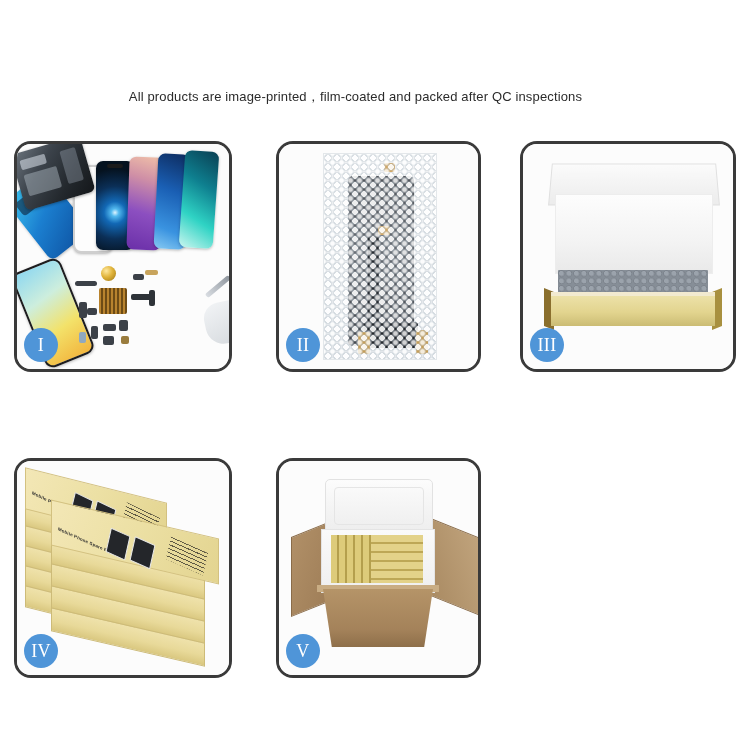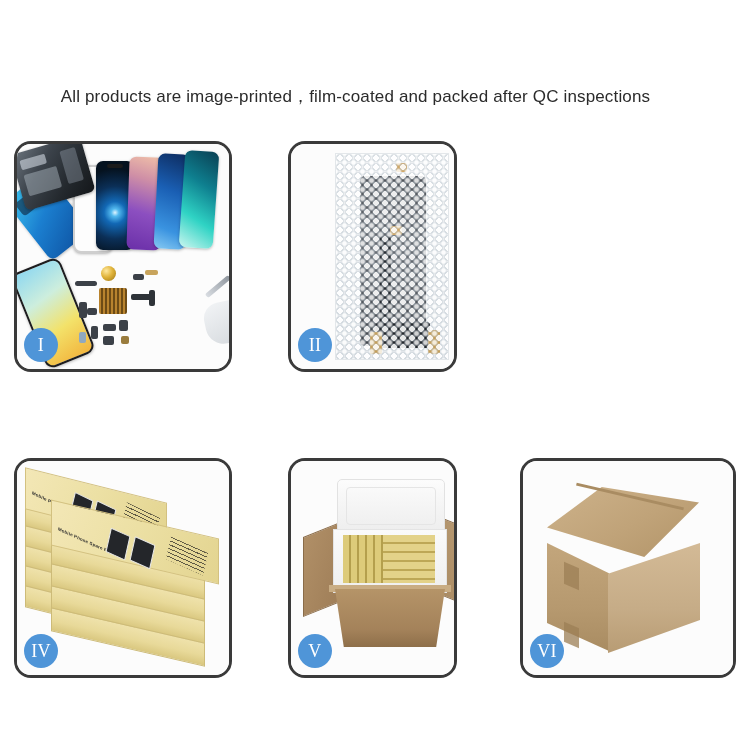--- a/index.html
+++ b/index.html
@@ -32,21 +32,21 @@
     letter-spacing: 2.0px;
     color: #121212;
     white-space: nowrap;
     line-height: 40px;
   }
   #page-subtitle {
     position: absolute;
     left: 0; top: 88px;
     width: 711px;
     text-align: center;
-    font-size: 17px;
+    font-size: 13px;
     color: #2b2b2b;
     white-space: nowrap;
     letter-spacing: 0.15px;
     line-height: 18px;
   }
 
   
   #panel-grid {
     position: absolute;
     left: 0; top: 0;
@@ -58,21 +58,21 @@
     border: 3px solid #3a3a3a;
     border-radius: 17px;
     background: #fbfbfb;
     overflow: hidden;
   }
   
   .panel.r0 { top: 141px; height: 231px; }
   
   .panel.r1 { top: 458px; height: 220px; }
   .panel.c0 { left: 14px;  width: 218px; }
-  .panel.c1 { left: 288px; width: 169px; }
+  .panel.c1 { left: 276px; width: 205px; }
   .panel.c2 { left: 520px; width: 216px; }
 
   .panel-photo {
     position: absolute;
     left: 0; top: 0; right: 0; bottom: 0;
     background: #fcfcfc;
   }
 
   
   .badge {
@@ -431,20 +431,32 @@
         <div class="p2-tape t1"></div>
         <div class="p2-tape t2"></div>
         <div class="p2-tape t3"></div>
         <div class="p2-tape t4"></div>
         <div class="p2-bubbles"></div>
       </div>
     </div>
     <div class="badge">II</div>
   </div>
 
+  <div class="panel r0 c2">
+    <div class="panel-photo">
+      <div class="p3-lid"></div>
+      <div class="p3-foam"></div>
+      <div class="p3-bubblefill"></div>
+      <div class="p3-boxleft"></div>
+      <div class="p3-boxright"></div>
+      <div class="p3-rim"></div>
+      <div class="p3-boxfront"></div>
+    </div>
+    <div class="badge">III</div>
+  </div>
 
   <div class="panel r1 c0">
     <div class="panel-photo">
 
       <div class="p4-box" style="left:8px;top:58px;width:108px;height:20px;transform:skewY(14deg);"></div>
       <div class="p4-box" style="left:8px;top:78px;width:108px;height:20px;transform:skewY(14deg);"></div>
       <div class="p4-box" style="left:8px;top:98px;width:108px;height:20px;transform:skewY(14deg);"></div>
       <div class="p4-box" style="left:8px;top:118px;width:108px;height:20px;transform:skewY(14deg);"></div>
       <div class="p4-box" style="left:8px;top:138px;width:108px;height:20px;transform:skewY(14deg);"></div>
 
@@ -479,25 +491,14 @@
       <div class="p5-inner">
         <div class="p5-slabA"></div>
         <div class="p5-slabB"></div>
       </div>
       <div class="p5-rim"></div>
       <div class="p5-front"></div>
     </div>
     <div class="badge">V</div>
   </div>
 
-  <div class="panel r1 c2">
-    <div class="panel-photo">
-      <div class="p6-top"></div>
-      <div class="p6-seam"></div>
-      <div class="p6-left"></div>
-      <div class="p6-right"></div>
-      <div class="p6-tape a"></div>
-      <div class="p6-tape b"></div>
-    </div>
-    <div class="badge">VI</div>
-  </div>
 
 </div>
 
 </body></html>

